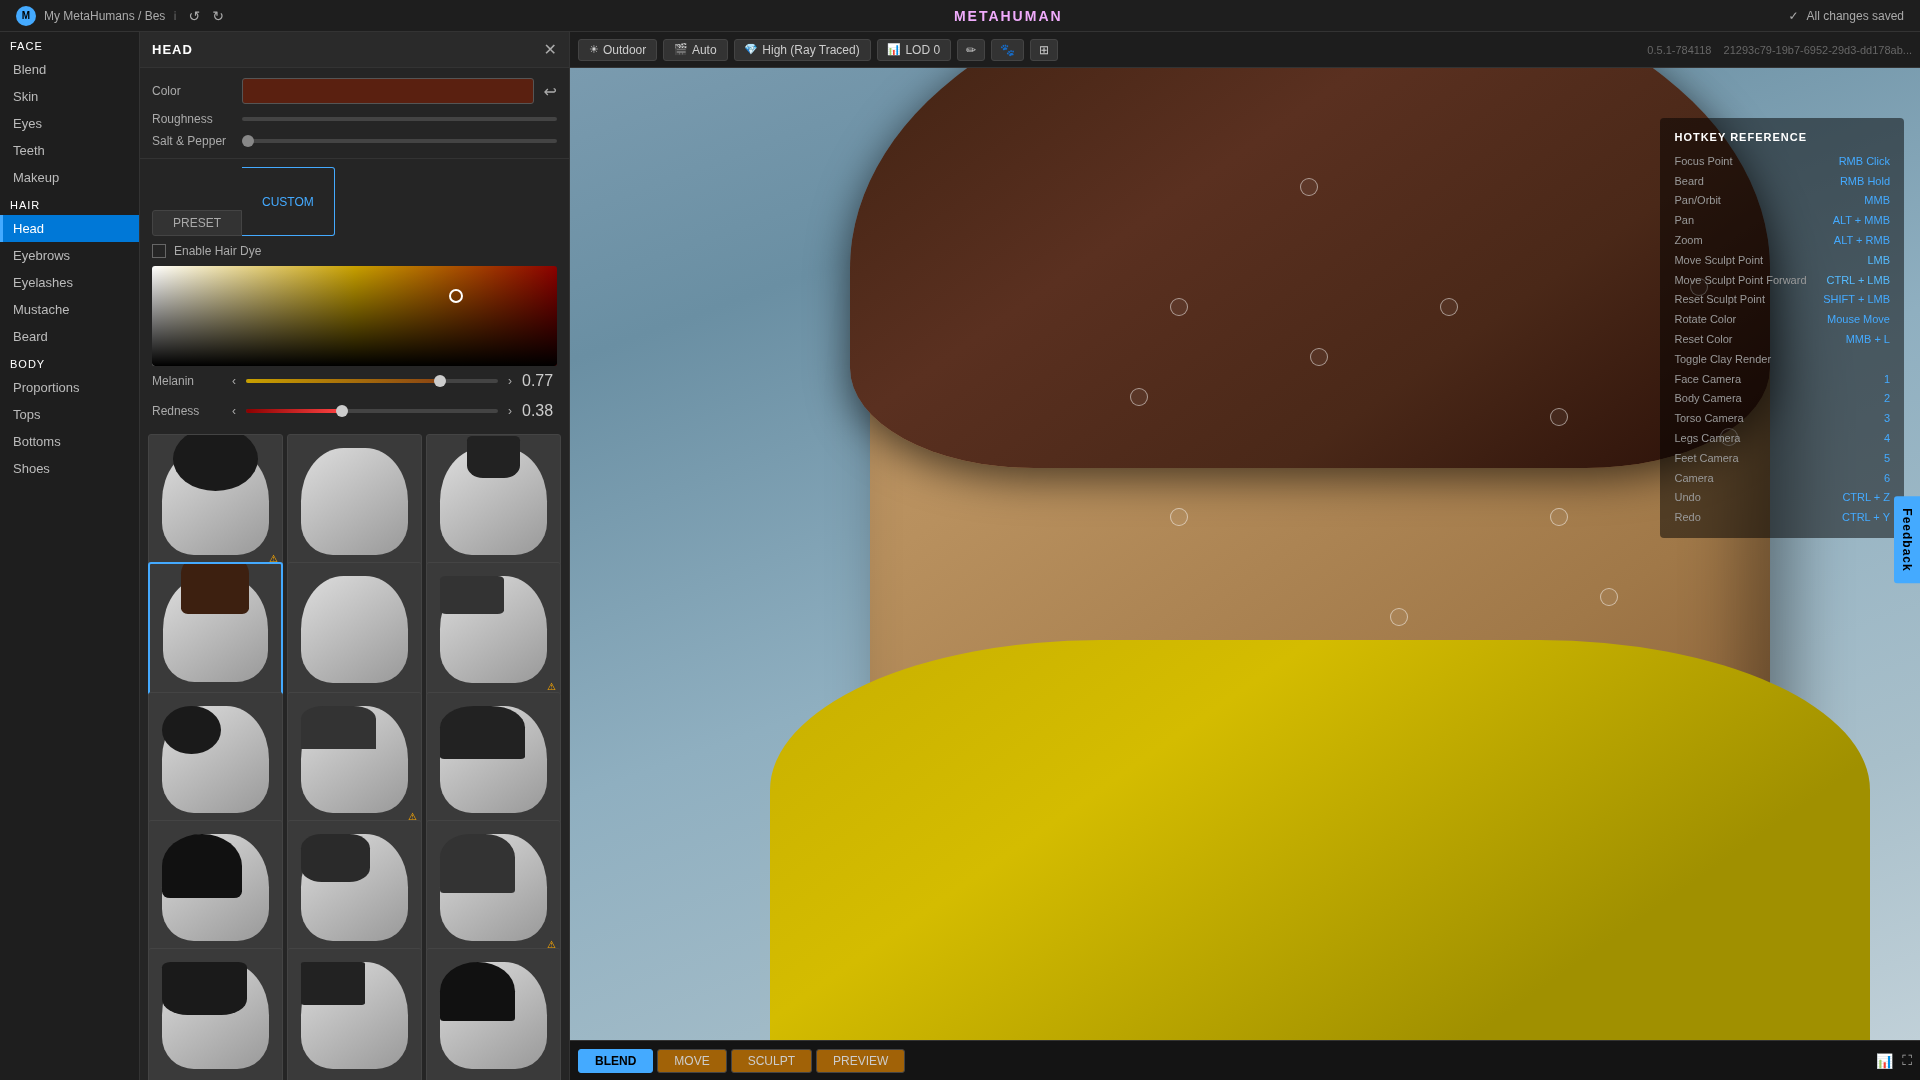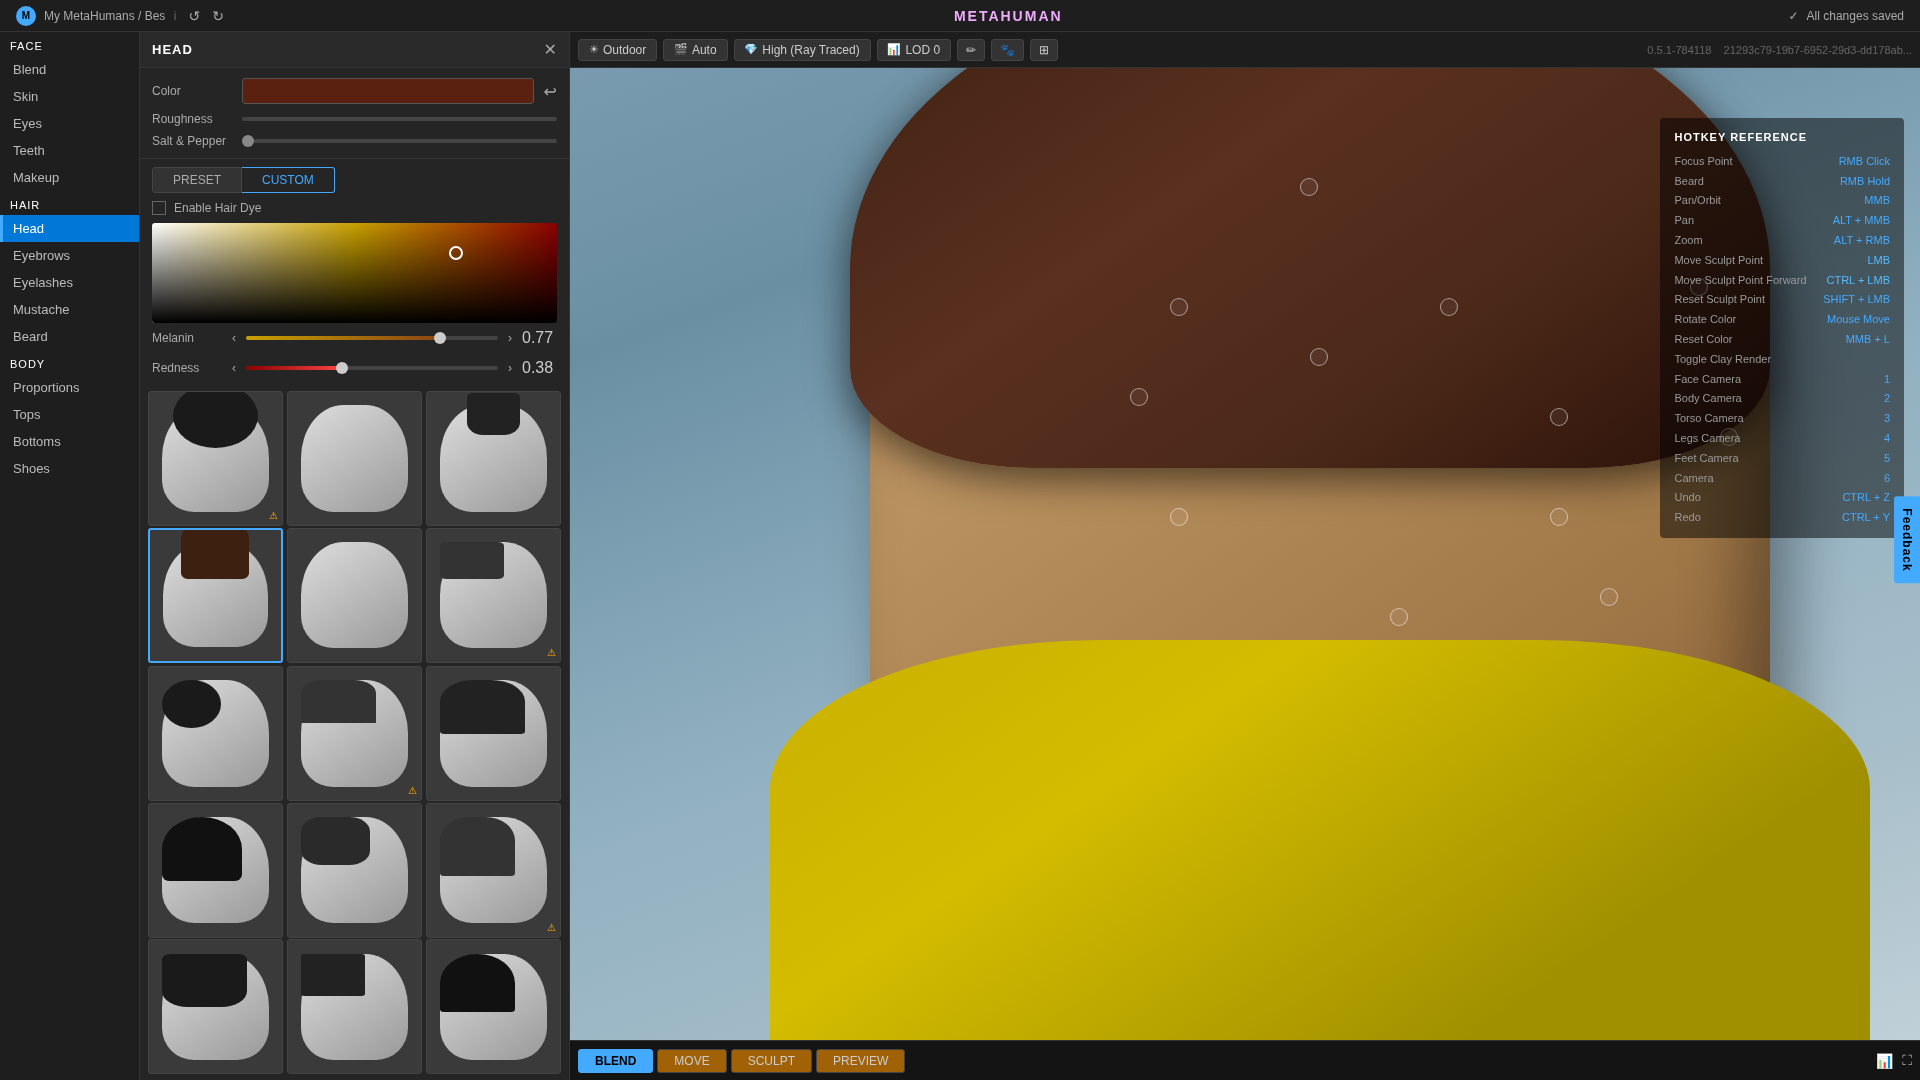--- a/index.html
+++ b/index.html
@@ -332,21 +332,21 @@
       gap: 0;
     }
     .tab-btn {
       padding: 5px 20px;
       border: 1px solid #444;
       background: #333;
       color: #aaa;
       cursor: pointer;
       font-size: 12px;
     }
-    .tab-btn:first-child { border-radius: 3px 0 0 3px; }
+    .tab-btn:first-child { border-radius: 3px 0 0 3px; margin-top: 43px; }
     .tab-btn:last-child { border-radius: 0 3px 3px 0; border-left: none; }
     .tab-btn.active {
       background: transparent;
       color: #4af;
       border-color: #4af;
     }
 
     
     .hair-dye-row {
       display: flex;

